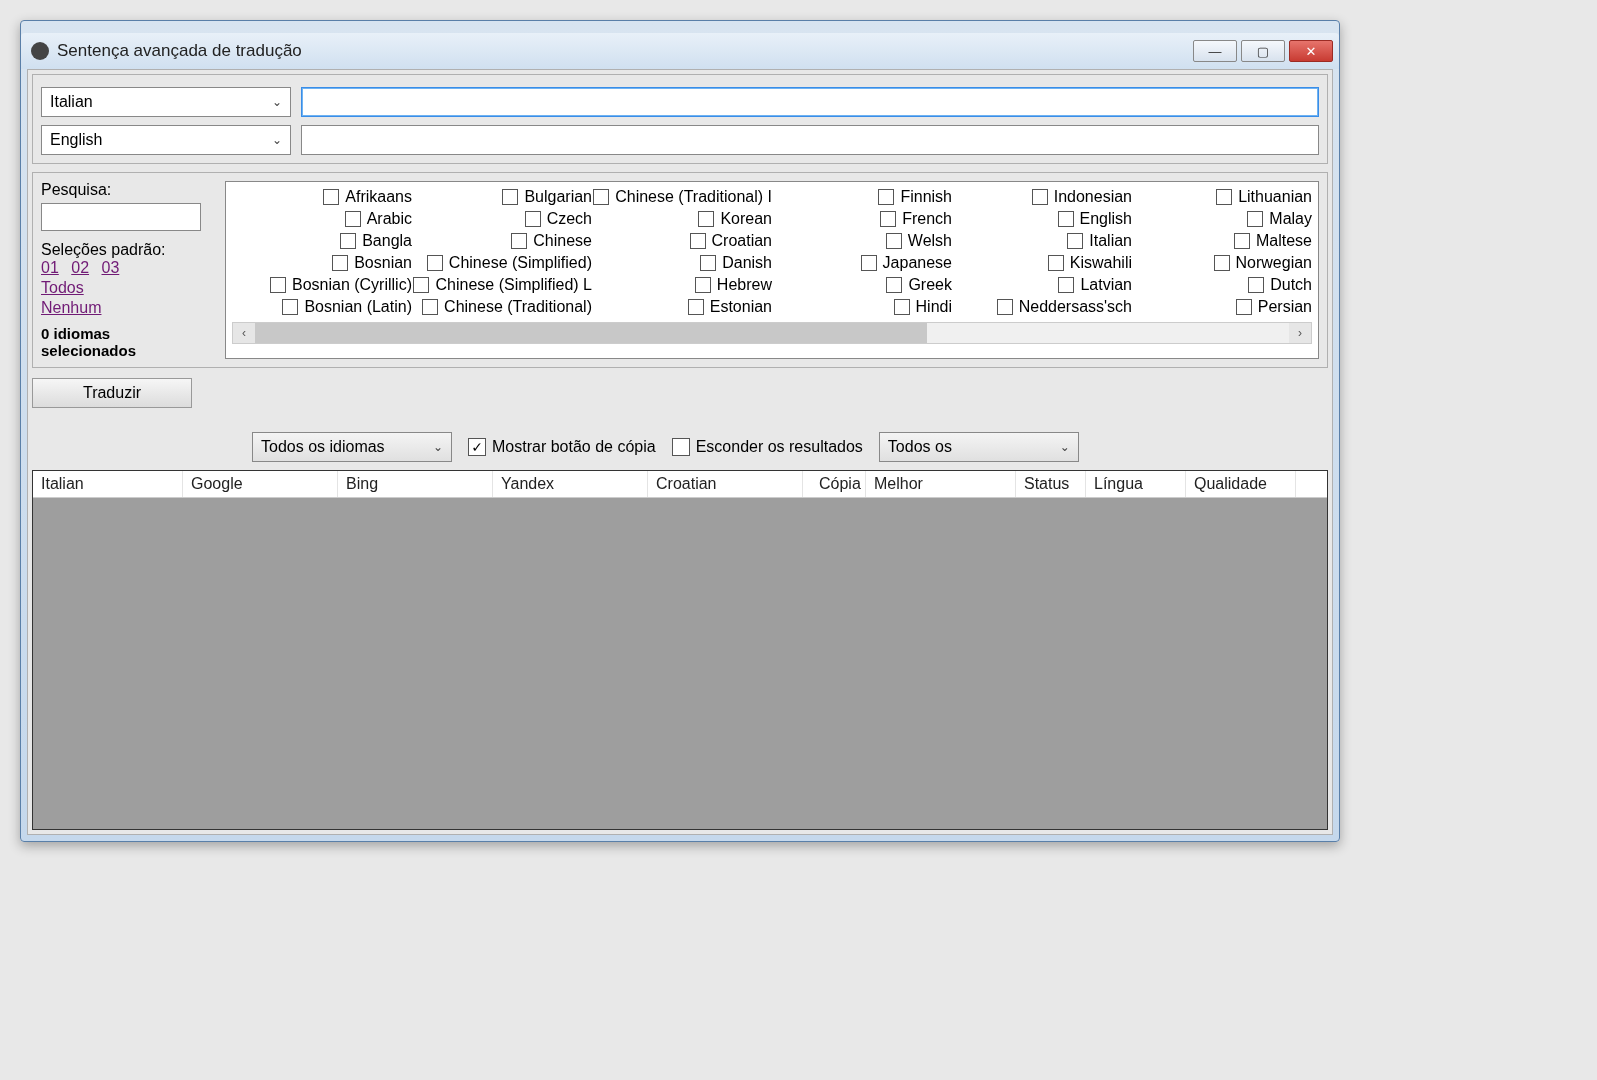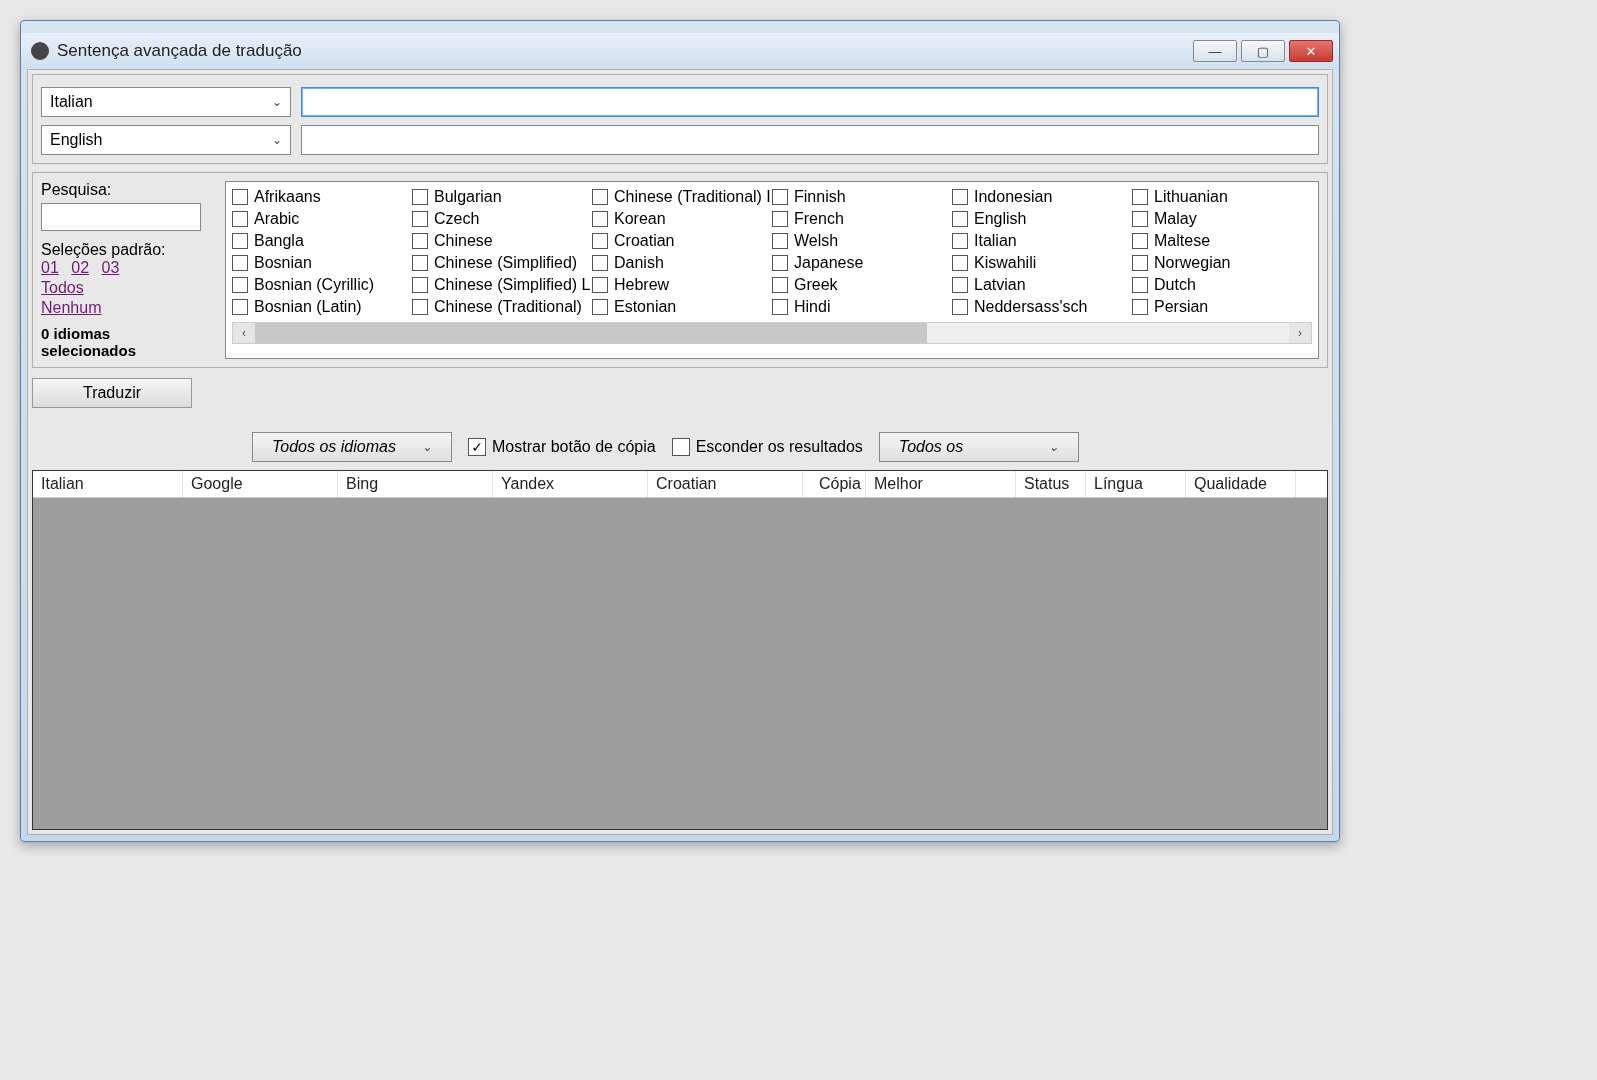--- a/index.html
+++ b/index.html
@@ -126,20 +126,21 @@
     padding:6px 6px 0 6px;
     position: relative;
   }
   .lang-columns {
     display:flex;
     gap: 0;
   }
   .lang-col {
     display:flex; flex-direction:column; gap:4px;
     min-width: 180px;
+    align-items: flex-end;
   }
   .lang-item {
     display:flex; align-items:center; gap:6px; font-size:16px; white-space:nowrap;
   }
   .checkbox {
     width:16px; height:16px; border:1px solid #555; background:#fff; display:inline-block;
   }
   .hscroll {
     display:flex; align-items:center;
     height:22px;
@@ -162,21 +163,21 @@
   }
 
   .filter-row {
     display:flex; align-items:center; gap:16px;
     margin: 24px 0 8px 220px;
   }
   .combo {
     width:200px; height:30px;
     border:1px solid #888; background:linear-gradient(to bottom,#f4f4f4,#e0e0e0);
     display:flex; align-items:center; justify-content:space-between;
-    padding:0 19px; font-size:16px;font-style:italic;
+    padding:0 8px; font-size:16px;
   }
   .chk-label { display:flex; align-items:center; gap:6px; font-size:16px;}
   .chk-box {
     width:18px;height:18px;border:1px solid #555;background:#fff;
     display:flex;align-items:center;justify-content:center;
     font-size:14px; line-height:1;
   }
   .chk-box.checked::after{content:"✓"; color:#000;}
 
   .table {

